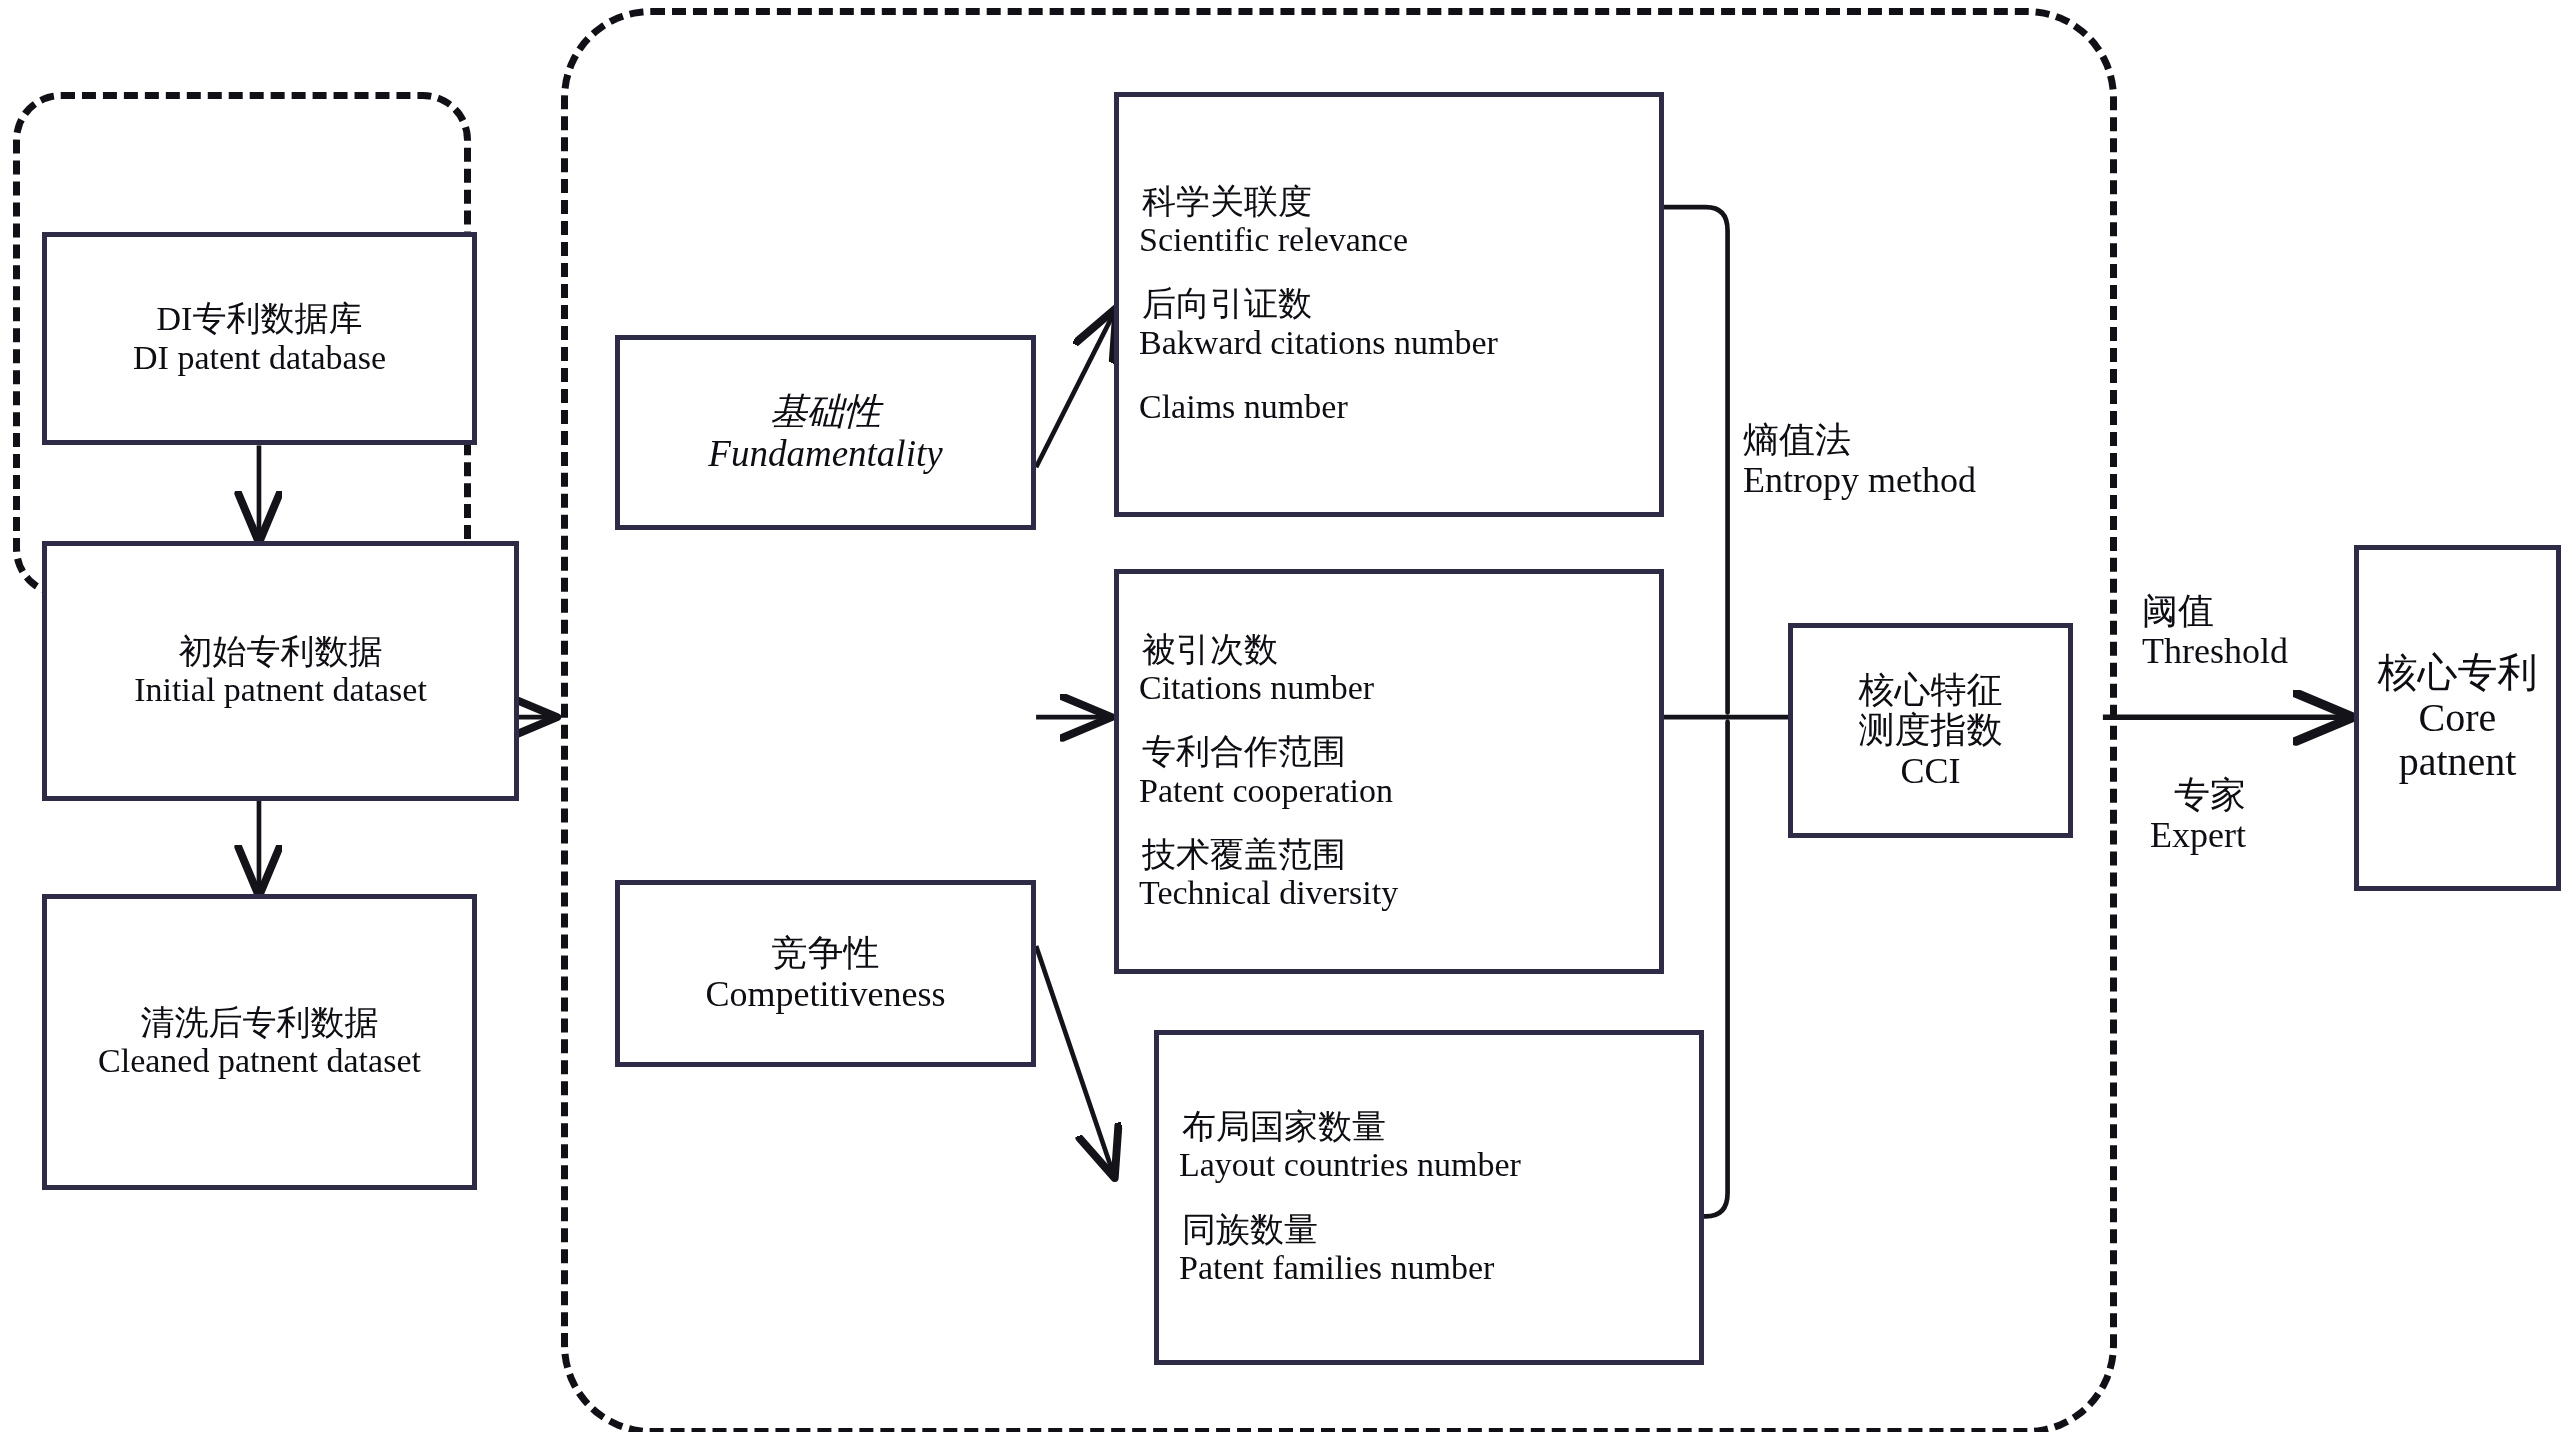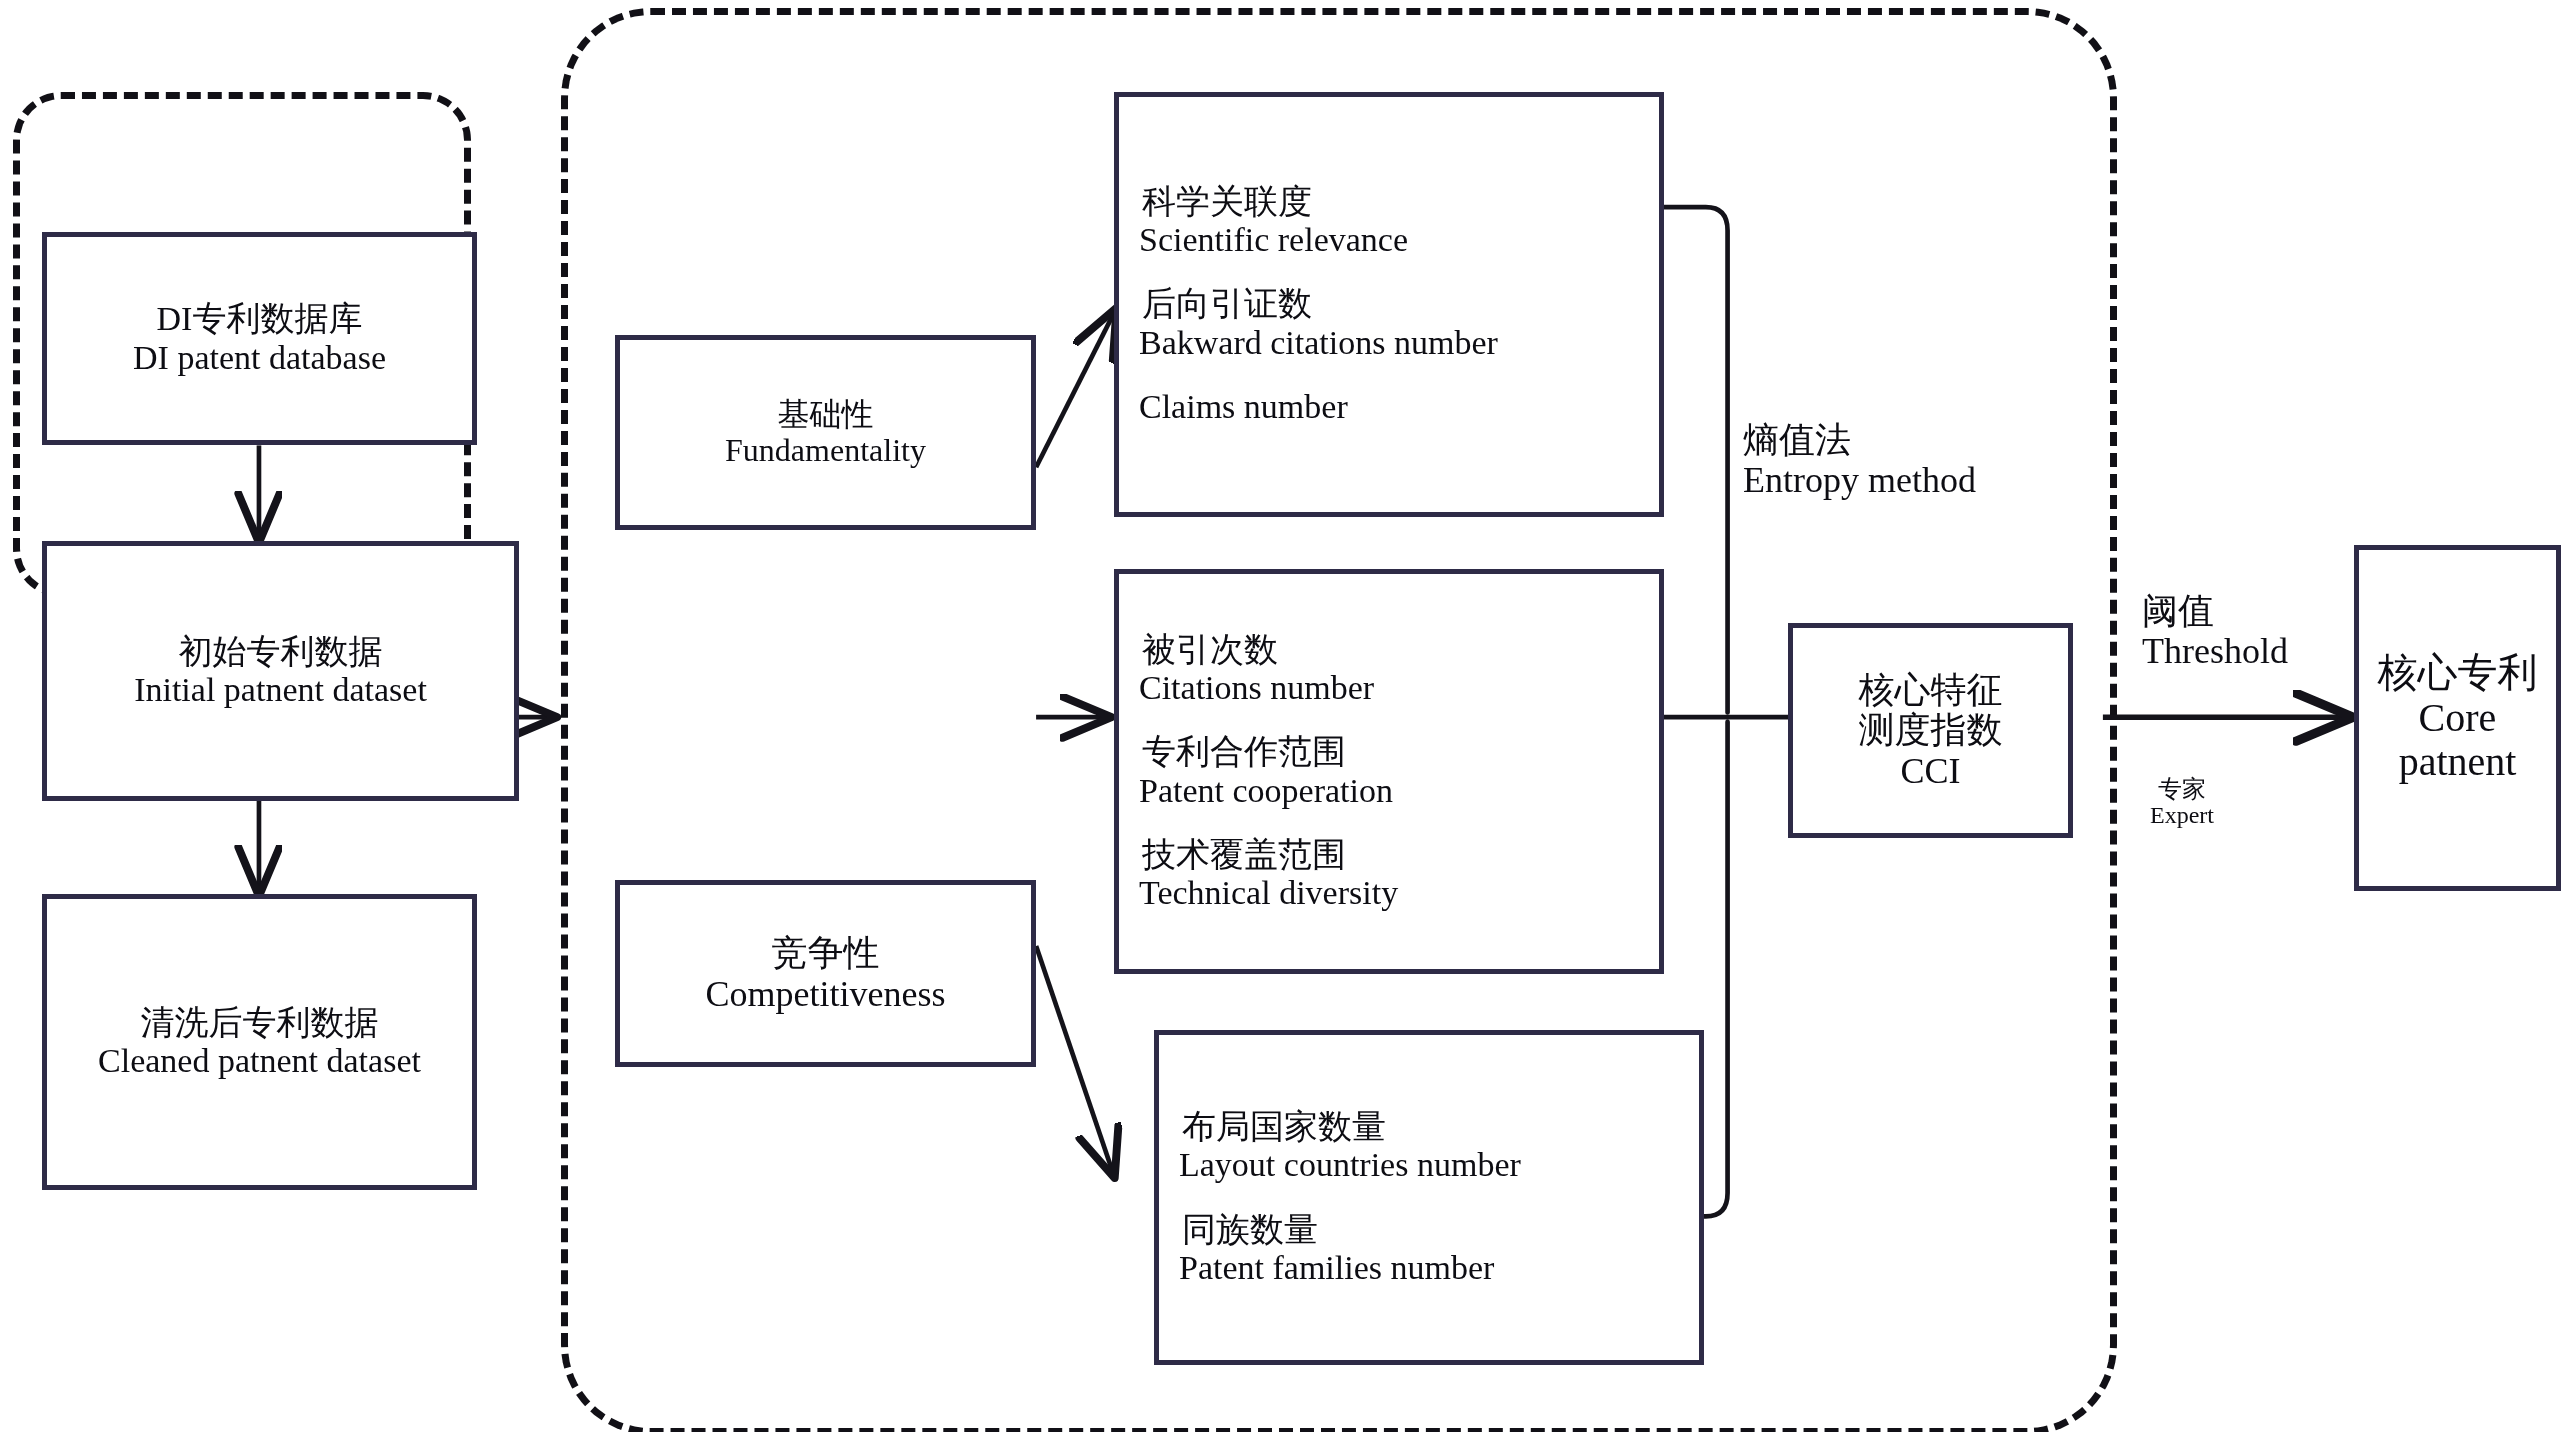--- a/index.html
+++ b/index.html
@@ -99,21 +99,21 @@
     </div>
   </div>
 
   <div class="node" style="left:42px;top:894px;width:435px;height:296px;font-size:34px;">
     <div class="lines">
       <span class="zh">清洗后专利数据</span>
       <span class="en">Cleaned patnent dataset</span>
     </div>
   </div>
 
-  <div class="node" style="left:615px;top:335px;width:421px;height:195px;font-size:32px;">
+  <div class="node" style="left:615px;top:335px;width:421px;height:195px;font-size:37px;font-style:italic;">
     <div class="lines">
       <span class="zh">基础性</span>
       <span class="en">Fundamentality</span>
     </div>
   </div>
 
 
   <div class="node" style="left:615px;top:880px;width:421px;height:187px;font-size:36px;">
     <div class="lines">
       <span class="zh">竞争性</span>
@@ -178,21 +178,21 @@
       <span class="zh">测度指数</span>
       <span class="en">CCI</span>
     </div>
   </div>
 
   <div class="flabel" style="left:2142px;top:592px;font-size:36px;text-align:left;">
     <span class="zh">阈值</span>
     <span class="en">Threshold</span>
   </div>
 
-  <div class="flabel" style="left:2150px;top:776px;font-size:24px;text-align:center;">
+  <div class="flabel" style="left:2150px;top:776px;font-size:36px;text-align:right;">
     <span class="zh">专家</span>
     <span class="en">Expert</span>
   </div>
 
   <div class="node" style="left:2354px;top:545px;width:207px;height:346px;font-size:40px;">
     <div class="lines">
       <span class="zh">核心专利</span>
       <span class="en">Core</span>
       <span class="en">patnent</span>
     </div>

